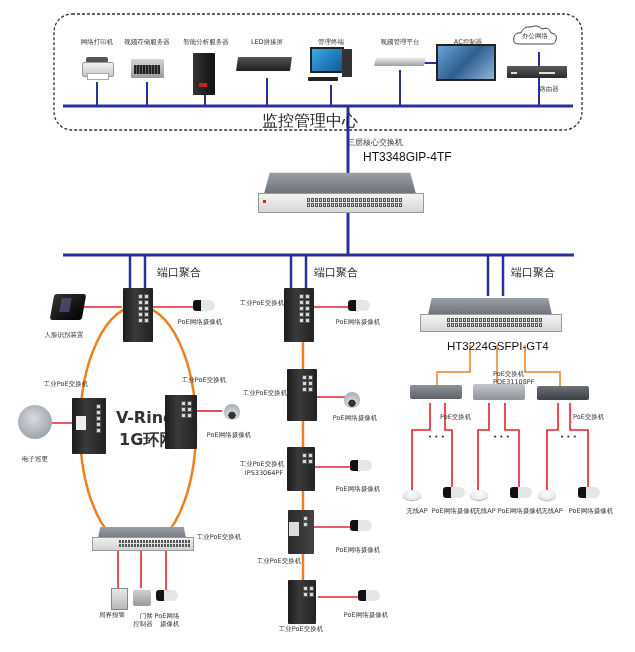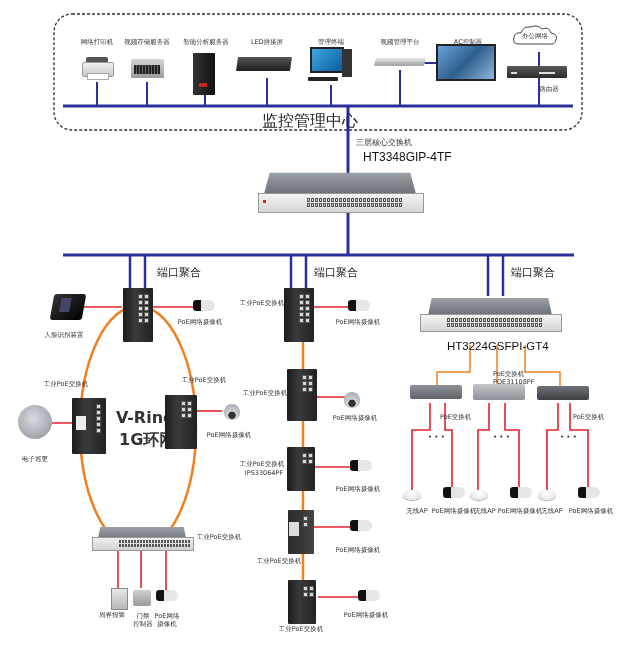--- a/index.html
+++ b/index.html
@@ -1,19 +1,19 @@
 <!DOCTYPE html>
 <html><head>
 <meta charset="utf-8">
 <style>
   html,body{margin:0;padding:0;background:#fff;}
   body{width:635px;height:652px;position:relative;overflow:hidden;font-family:"DejaVu Sans",sans-serif;color:#222;}
   .abs{position:absolute;}
   .lbl{position:absolute;font-size:6.5px;color:#333;white-space:nowrap;line-height:1;}
-  .lbl-c{transform:translateX(-50%);text-align:center;}
+  .lbl-c{transform:translateX(-50%);text-align:right;}
   .big{position:absolute;font-size:11px;color:#222;white-space:nowrap;}
   .model{position:absolute;font-size:11.5px;color:#111;white-space:nowrap;font-family:"Liberation Sans",sans-serif;}
   svg#wires{position:absolute;left:0;top:0;}
   
   .dev{position:absolute;}
   .rack{background:linear-gradient(#8e939a,#5d6168);border-radius:2px;}
   .ind{background:linear-gradient(90deg,#1c1c1c,#3a3a3a 40%,#222);border-radius:1px;}
   .ports{position:absolute;display:grid;gap:1px;}
   .ports i{display:block;background:#d8d8d8;border:0.5px solid #555;}
   .cam{position:absolute;width:22px;height:11px;border-radius:6px 10px 10px 6px;background:linear-gradient(90deg,#111 0 38%,#e6e6e6 38%);}
@@ -138,21 +138,21 @@
 
   <div class="dev" style="left:507px;top:66px;width:60px;height:12px;background:linear-gradient(#5a5a5a,#2a2a2a);border-radius:1px">
     <div class="abs" style="left:4px;top:6px;width:6px;height:2px;background:#ddd"></div>
     <div class="abs" style="left:32px;top:6px;width:16px;height:2px;background:#ddd"></div>
   </div>
 
   <span class="big" style="left:262px;top:111px;font-size:16px">监控管理中心</span>
 </div>
 
 <div>
-  <span class="lbl" style="left:356px;top:139px;font-size:8px">三层核心交换机</span>
+  <span class="lbl" style="left:347px;top:139px;font-size:8px">三层核心交换机</span>
   <span class="model" style="left:363px;top:150px;font-size:12px">HT3348GIP-4TF</span>
   <div class="dev" style="left:256px;top:166px;width:168px;height:48px">
     <div class="abs" style="left:8px;top:0;width:152px;height:28px;background:linear-gradient(#9aa0a6,#6d7278);transform:perspective(200px) rotateX(35deg);transform-origin:bottom"></div>
     <div class="abs" style="left:2px;top:27px;width:164px;height:18px;background:linear-gradient(#f3f3f3,#d6d6d6);border:0.5px solid #999">
       <div class="ports" style="left:48px;top:4px;grid-template-columns:repeat(24,3px);grid-template-rows:repeat(2,4px)">
         <i></i>
           <i></i>
           <i></i>
           <i></i>
           <i></i>

